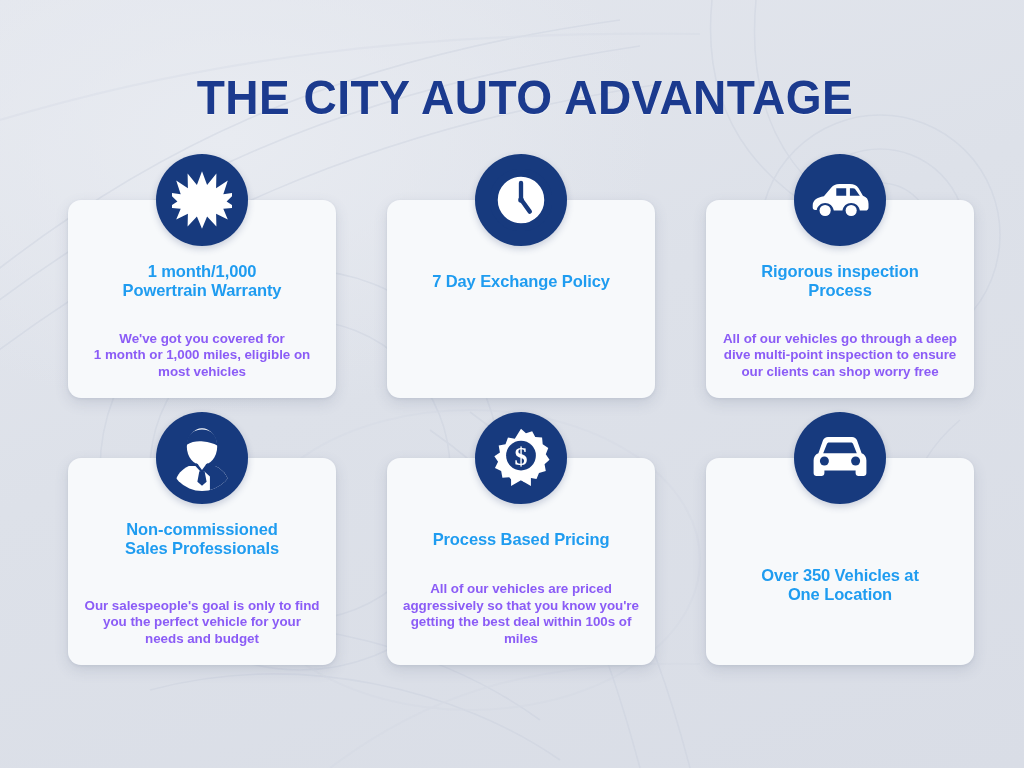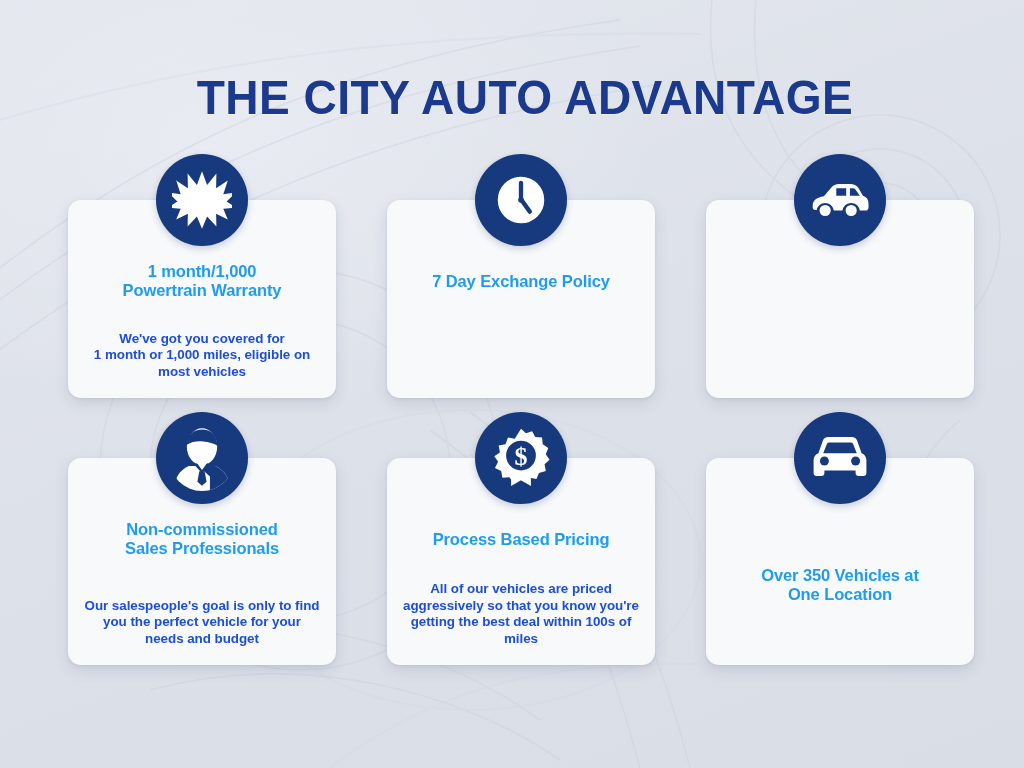--- a/index.html
+++ b/index.html
@@ -79,21 +79,21 @@
     color:#1f9cf0;
     font-size:16.5px;
     line-height:19px;
     font-weight:bold;
     text-align:center;
     letter-spacing:-.1px;
     min-height:38px;
     display:flex; align-items:center; justify-content:center;
   }
   .card-body {
-    color:#1d4ed8;
+    color:#8b5cf6;
     font-size:13.4px;
     line-height:16.5px;
     font-weight:bold;
     text-align:center;
     letter-spacing:-.05px;
     margin-top:auto;
     padding-bottom:2px;
   }
 </style>
 </head>
@@ -154,20 +154,22 @@
   </div>
 
   <div class="card row-top-card" style="height: 198px;">
     <div class="icon-badge">
       <svg width="62" height="62" viewBox="0 0 100 70">
         <path fill="#ffffff" d="M6 44 C6 35 13 31 24 29 L36 15 C39 11 43 9 49 9 L66 9 C72 9 77 11 80 16 L87 28 C93 30 96 34 96 41 L96 47 C96 50 94 52 91 52 L82 52 C81 45 75 40 68 40 C61 40 55 45 54 52 L40 52 C39 45 33 40 26 40 C19.5 40 14 44.5 12.5 51 L10 51 C7.5 51 6 49.5 6 47 Z M44 16 L44 28 L60 28 L60 16 Z M66 16 L66 28 L82 28 L74 17 C72 16 70 16 68 16 Z"></path>
         <circle cx="26" cy="52" r="9" fill="#ffffff"></circle>
         <circle cx="68" cy="52" r="9" fill="#ffffff"></circle>
       </svg>
     </div>
+    <div class="card-heading">Rigorous inspection<br>Process</div>
+    <div class="card-body">All of our vehicles go through a deep<br>dive multi-point inspection to ensure<br>our clients can shop worry free</div>
   </div>
 
   <div class="card row-bot-card" style="height: 207px; justify-content: center;">
     <div class="icon-badge">
       <svg width="66" height="66" viewBox="0 0 100 100">
         <clipPath id="clipPerson">
             <circle cx="50" cy="50" r="50"></circle>
           </clipPath>
         <g clip-path="url(#clipPerson)">
           <ellipse cx="50" cy="33" rx="23" ry="28" fill="#ffffff"></ellipse>

